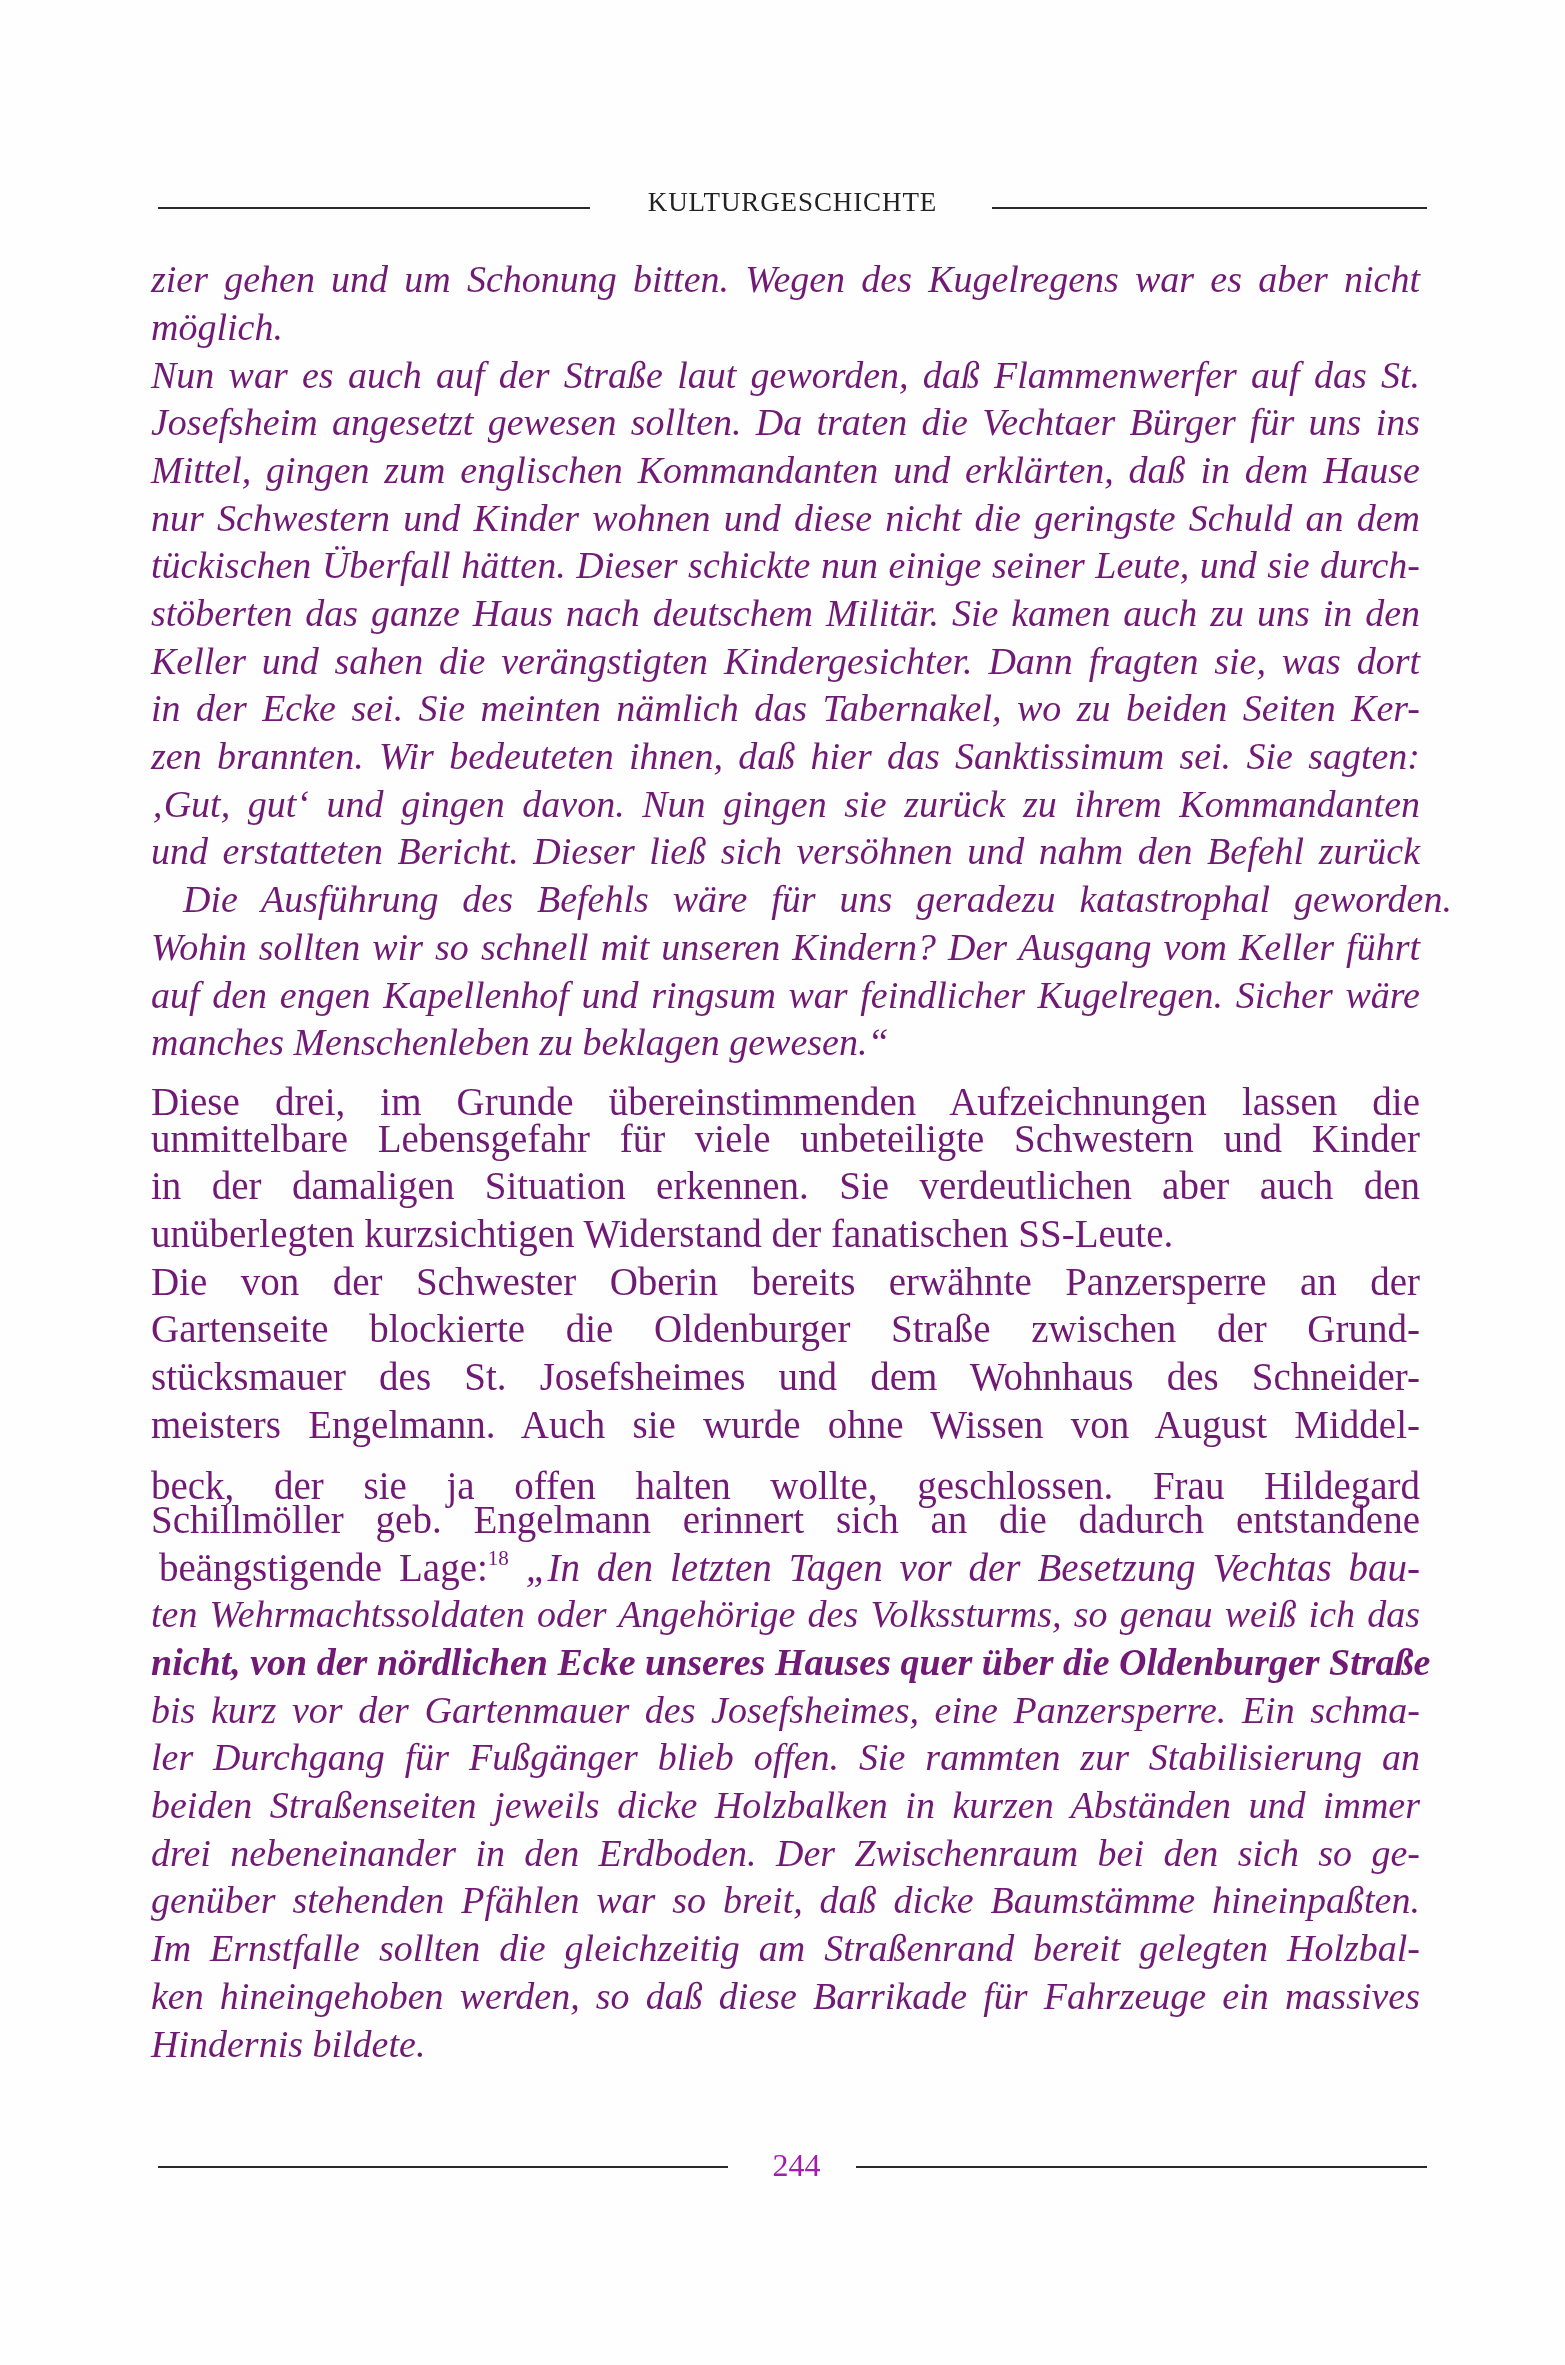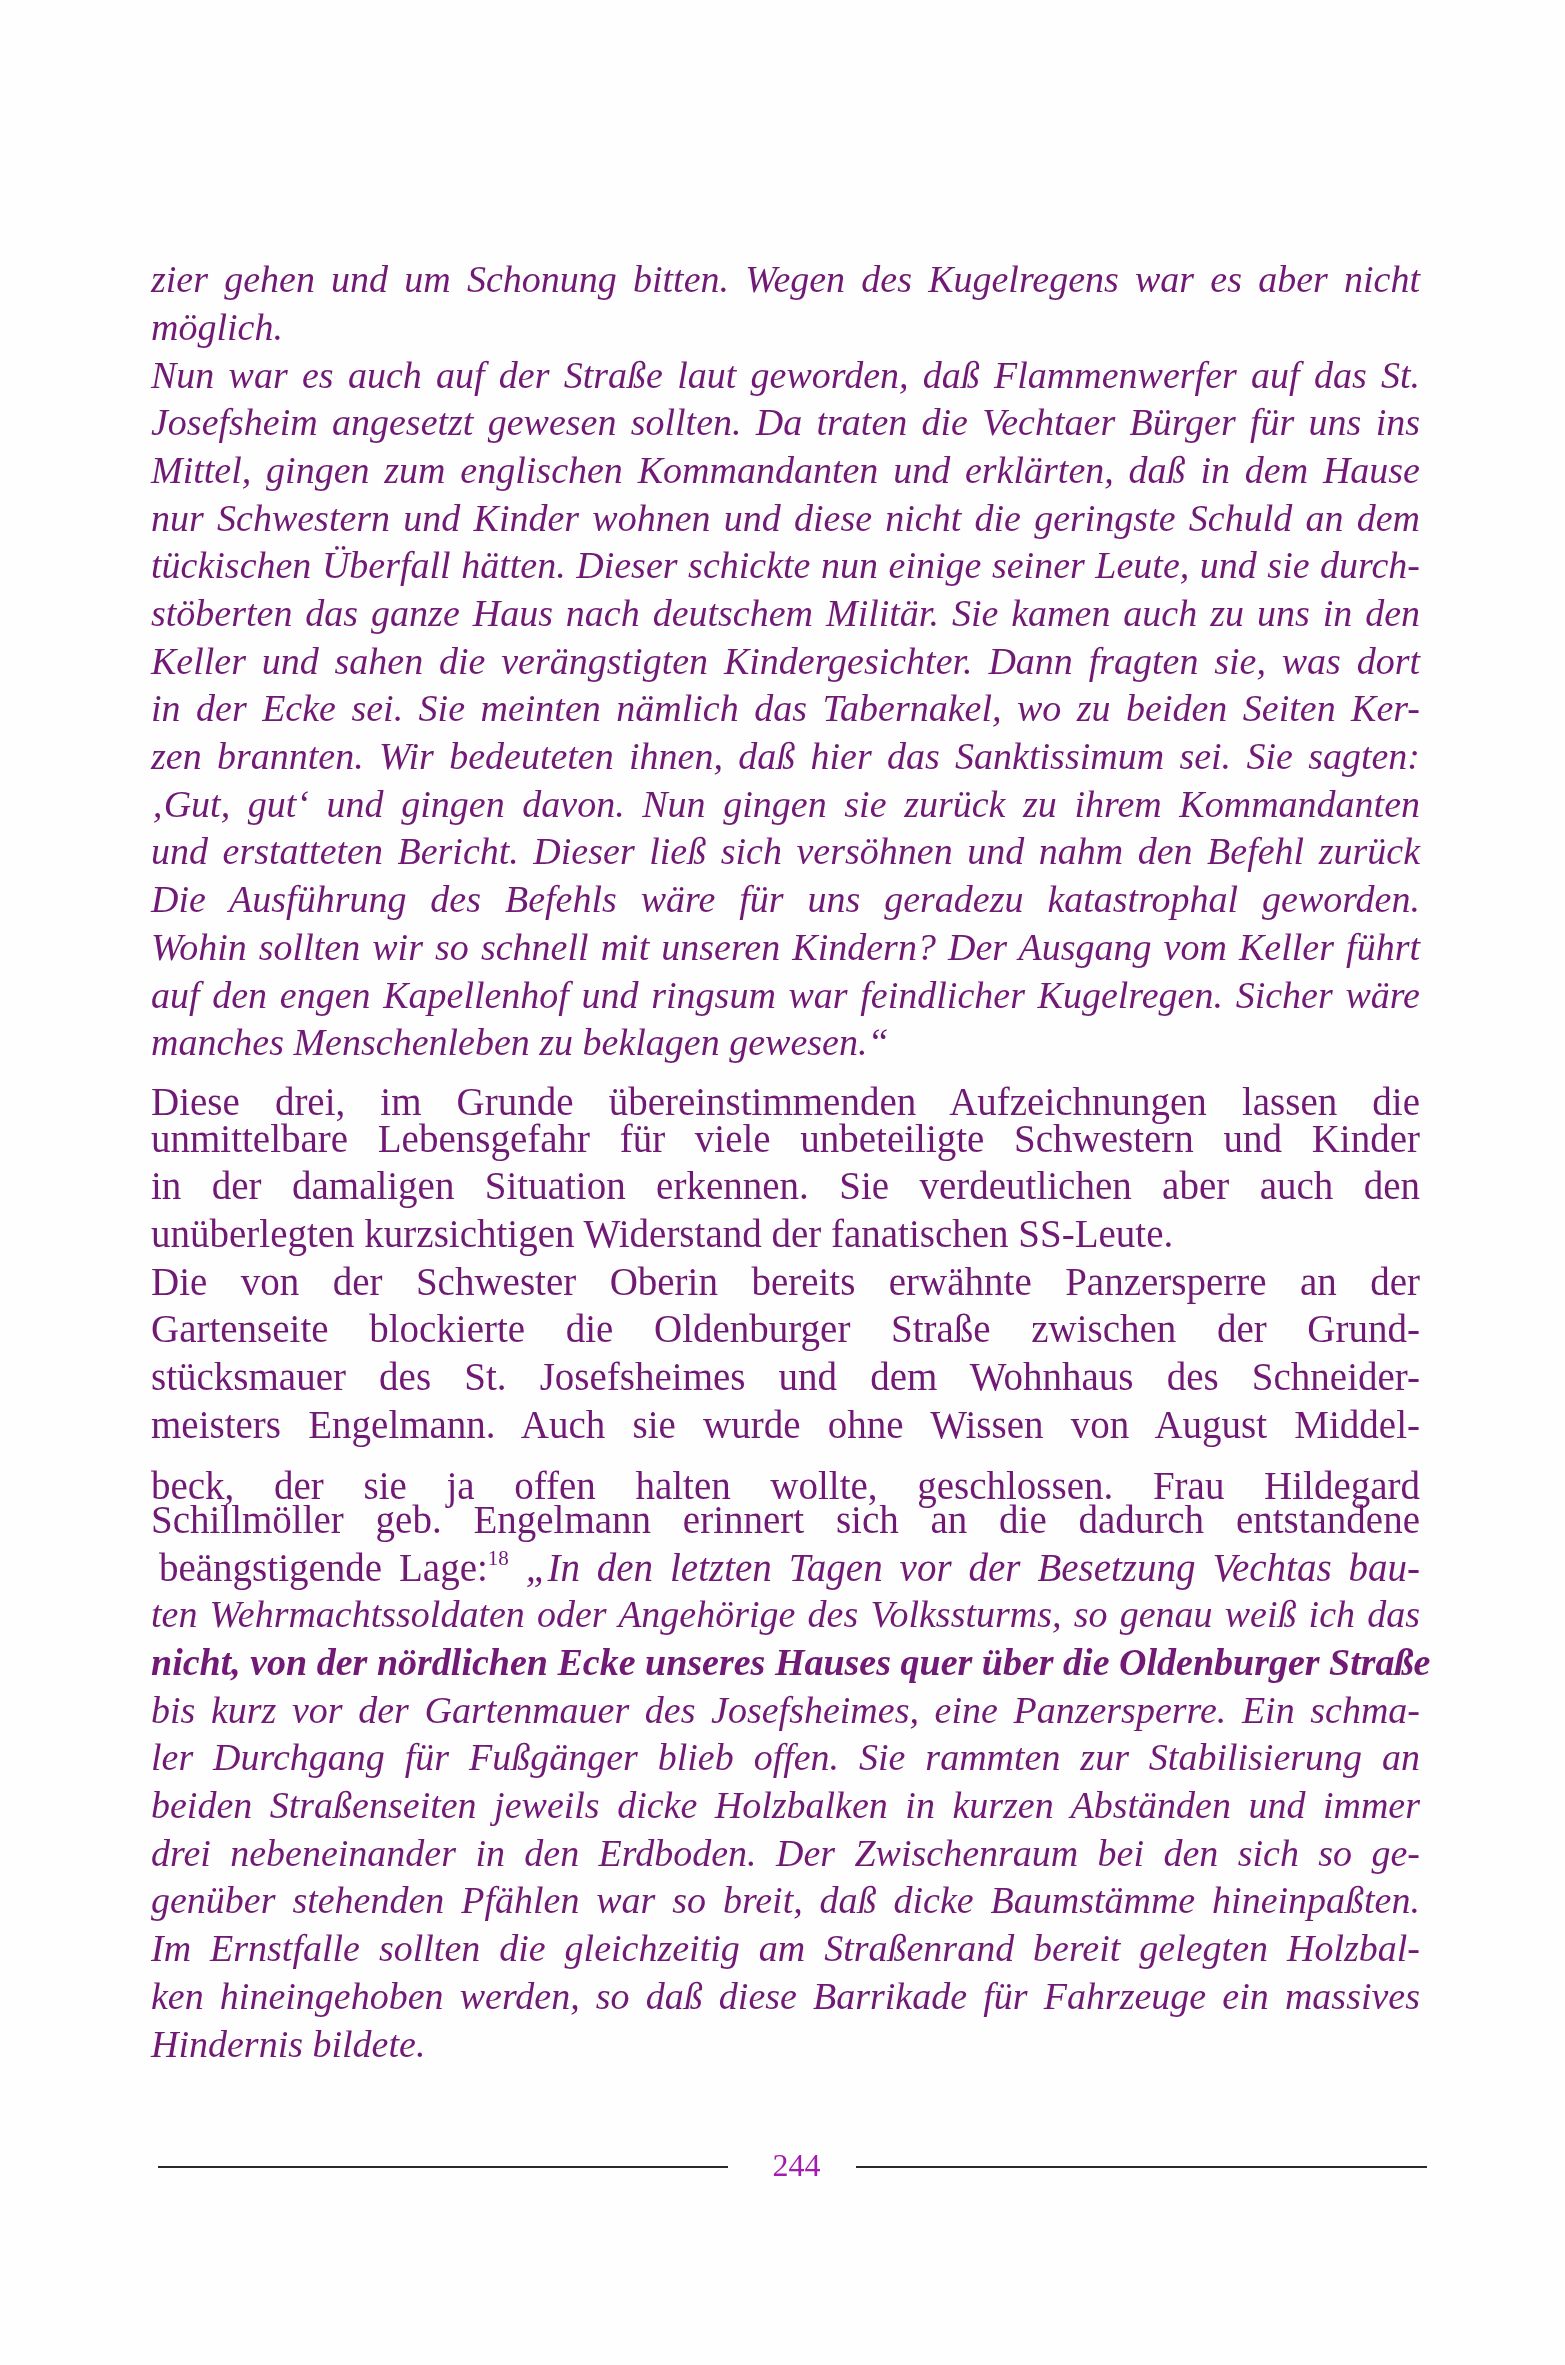--- a/index.html
+++ b/index.html
@@ -107,36 +107,43 @@
     font-size: 32px;
     line-height: 44px;
     color: #a21caf;
   }
 </style>
 </head>
 <body>
 
 <div class="page">
 
+  <div class="running-header">
+    <div class="rule" style="left:0; width:432px; top:24px;"></div>
+    <div class="rule" style="left:834px; width:435px; top:24px;"></div>
+    <div class="header-title">
+      <span>KULTURGESCHICHTE</span>
+    </div>
+  </div>
 
   <div class="text-block" id="text-block">
       <div class="line it" style="top: 255px;">zier gehen und um Schonung bitten. Wegen des Kugelregens war es aber nicht</div>
       <div class="line it last" style="top: 303px;">möglich.</div>
       <div class="line it" style="top: 351px;">Nun war es auch auf der Straße laut geworden, daß Flammenwerfer auf das St.</div>
       <div class="line it" style="top: 398px;">Josefsheim angesetzt gewesen sollten. Da traten die Vechtaer Bürger für uns ins</div>
       <div class="line it" style="top: 446px;">Mittel, gingen zum englischen Kommandanten und erklärten, daß in dem Hause</div>
       <div class="line it" style="top: 494px;">nur Schwestern und Kinder wohnen und diese nicht die geringste Schuld an dem</div>
       <div class="line it" style="top: 541px;">tückischen Überfall hätten. Dieser schickte nun einige seiner Leute, und sie durch-</div>
       <div class="line it" style="top: 589px;">stöberten das ganze Haus nach deutschem Militär. Sie kamen auch zu uns in den</div>
       <div class="line it" style="top: 637px;">Keller und sahen die verängstigten Kindergesichter. Dann fragten sie, was dort</div>
       <div class="line it" style="top: 684px;">in der Ecke sei. Sie meinten nämlich das Tabernakel, wo zu beiden Seiten Ker-</div>
       <div class="line it" style="top: 732px;">zen brannten. Wir bedeuteten ihnen, daß hier das Sanktissimum sei. Sie sagten:</div>
       <div class="line it" style="top: 780px;">‚Gut, gut‘ und gingen davon. Nun gingen sie zurück zu ihrem Kommandanten</div>
       <div class="line it" style="top: 827px;">und erstatteten Bericht. Dieser ließ sich versöhnen und nahm den Befehl zurück</div>
-      <div class="line it" style="top: 875px;">Die Ausführung des Befehls wäre für uns geradezu katastrophal geworden.</div>
+      <div class="line it" style="top: 875px; margin-left: 32px;">Die Ausführung des Befehls wäre für uns geradezu katastrophal geworden.</div>
       <div class="line it" style="top: 923px;">Wohin sollten wir so schnell mit unseren Kindern? Der Ausgang vom Keller führt</div>
       <div class="line it" style="top: 971px;">auf den engen Kapellenhof und ringsum war feindlicher Kugelregen. Sicher wäre</div>
       <div class="line it last" style="top: 1018px;">manches Menschenleben zu beklagen gewesen.“</div>
       <div class="line rm" style="top: 1066px; margin-top: 11px;">Diese drei, im Grunde übereinstimmenden Aufzeichnungen lassen die</div>
       <div class="line rm" style="top: 1114px;">unmittelbare Lebensgefahr für viele unbeteiligte Schwestern und Kinder</div>
       <div class="line rm" style="top: 1161px;">in der damaligen Situation erkennen. Sie verdeutlichen aber auch den</div>
       <div class="line rm last" style="top: 1209px;">unüberlegten kurzsichtigen Widerstand der fanatischen SS-Leute.</div>
       <div class="line rm" style="top: 1257px;">Die von der Schwester Oberin bereits erwähnte Panzersperre an der</div>
       <div class="line rm" style="top: 1304px;">Gartenseite blockierte die Oldenburger Straße zwischen der Grund-</div>
       <div class="line rm" style="top: 1352px;">stücksmauer des St. Josefsheimes und dem Wohnhaus des Schneider-</div>

